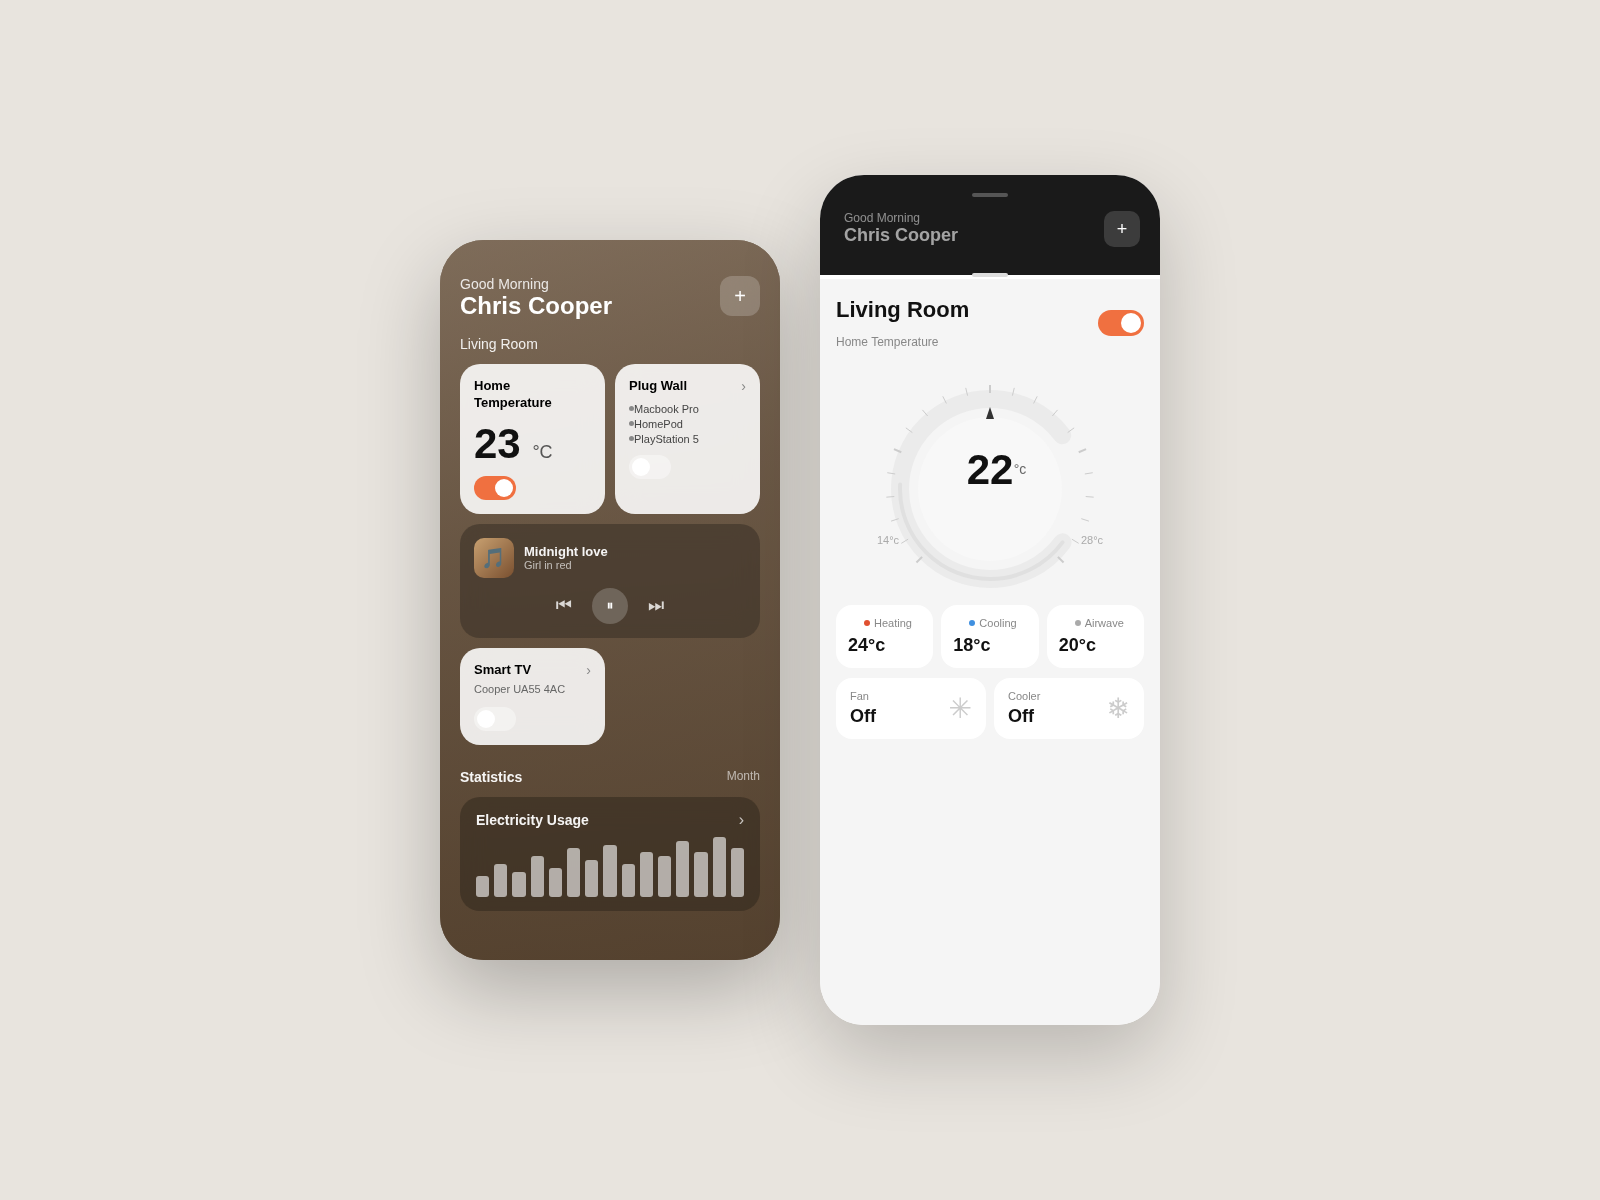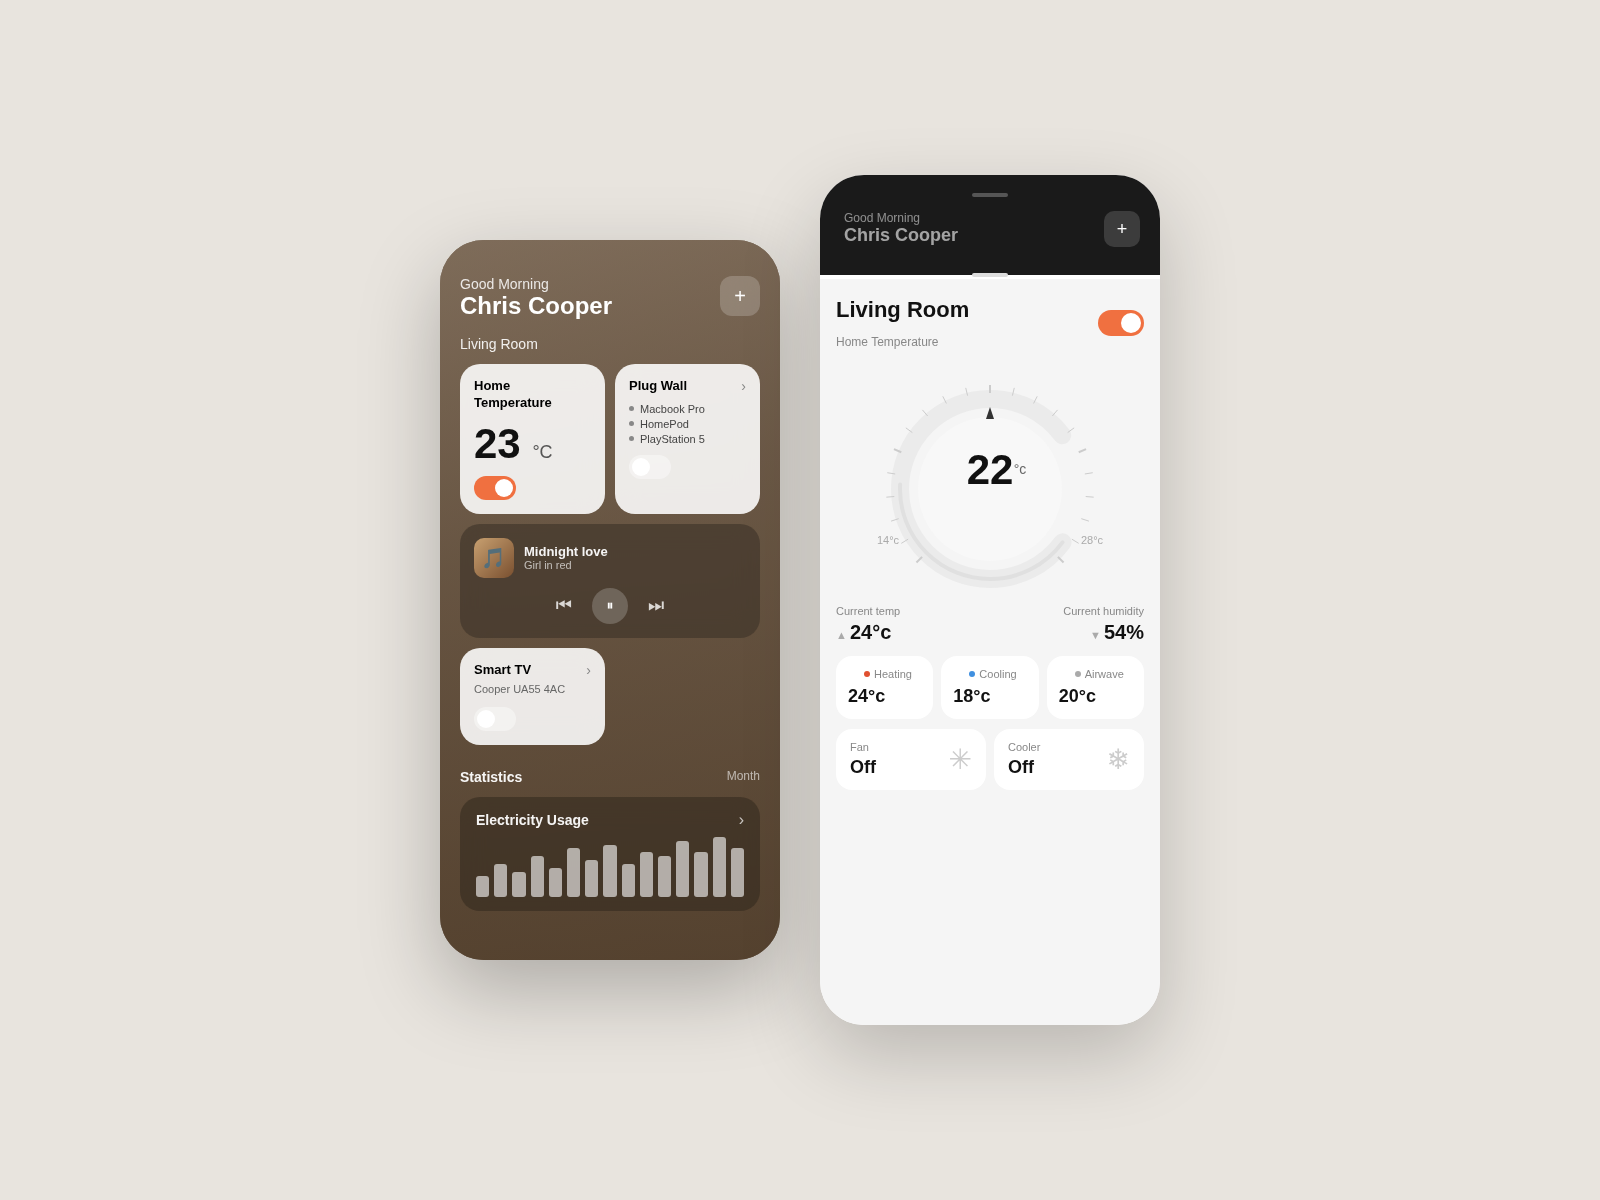--- a/index.html
+++ b/index.html
@@ -145,21 +145,21 @@
       margin-top: 8px;
       display: flex;
       flex-direction: column;
       gap: 3px;
     }
     .plug-item {
       font-size: 11px;
       color: #444;
       display: flex;
       align-items: center;
-      gap: 6px;
+      gap: 0;
     }
     .dot {
       width: 5px;
       height: 5px;
       border-radius: 50%;
       background: #888;
       flex-shrink: 0;
     }
     .card-arrow {
       font-size: 14px;
@@ -617,34 +617,20 @@
         <polygon points="130,38 126,50 134,50" fill="#333"></polygon>
 
         <text x="130" y="115" text-anchor="middle" font-size="42" font-weight="700" fill="#111">22</text>
         <text x="160" y="105" text-anchor="middle" font-size="14" fill="#666">°c</text>
 
         <text x="28" y="175" text-anchor="middle" font-size="11" fill="#aaa">14°c</text>
         <text x="232" y="175" text-anchor="middle" font-size="11" fill="#aaa">28°c</text>
       </svg>
     </div>
 
-    <div class="stats-section">
-      <div class="stat-box">
-        <div class="stat-box-label">Current temp</div>
-        <div class="stat-box-value">
-          <span style="font-size:11px;color:#aaa;">▲ </span><span>24°c</span>
-        </div>
-      </div>
-      <div class="stat-box" style="text-align:right;">
-        <div class="stat-box-label">Current humidity</div>
-        <div class="stat-box-value">
-          <span style="font-size:11px;color:#aaa;">▼ </span><span>54%</span>
-        </div>
-      </div>
-    </div>
 
     <div class="mode-cards">
       <div class="mode-card">
         <div class="mode-label">
             <span class="mode-dot-red"></span>
             <span>Heating</span>
           </div>
         <div class="mode-value">24°c</div>
       </div>
       <div class="mode-card">

